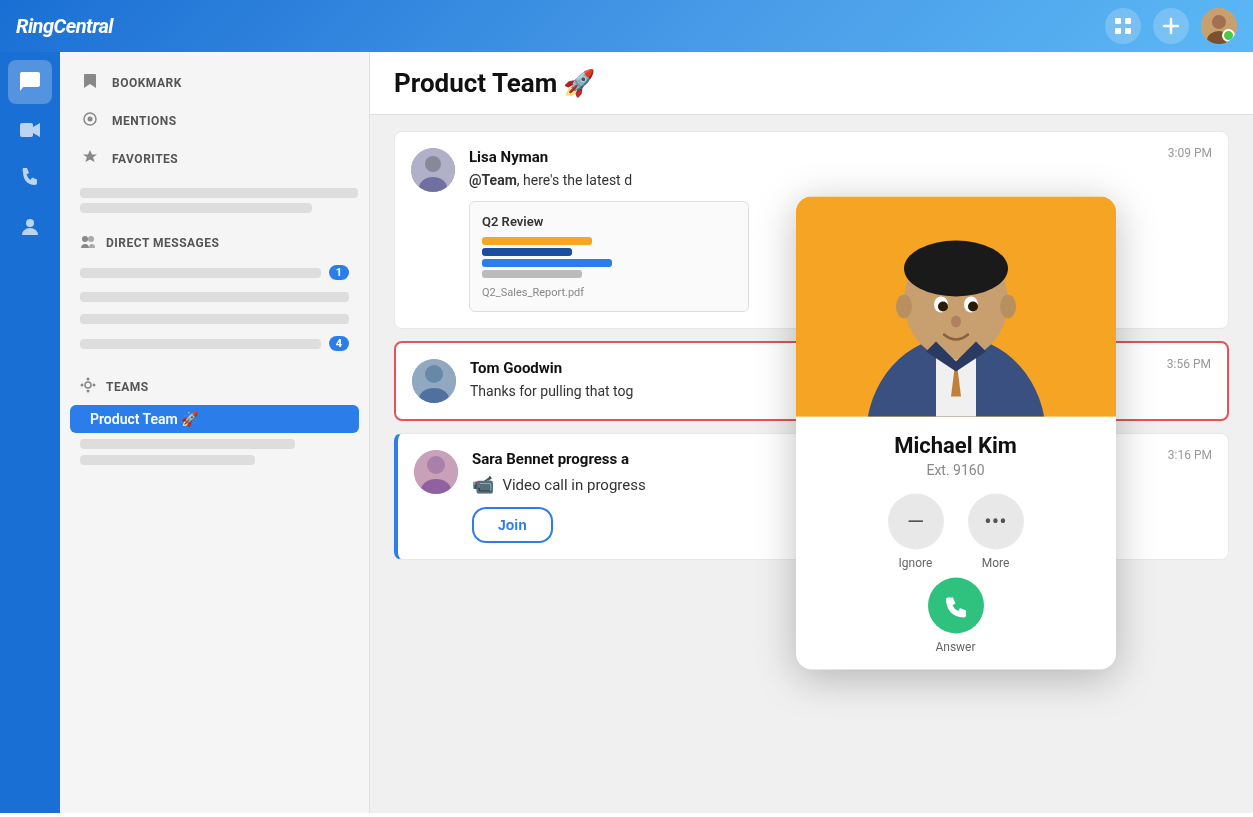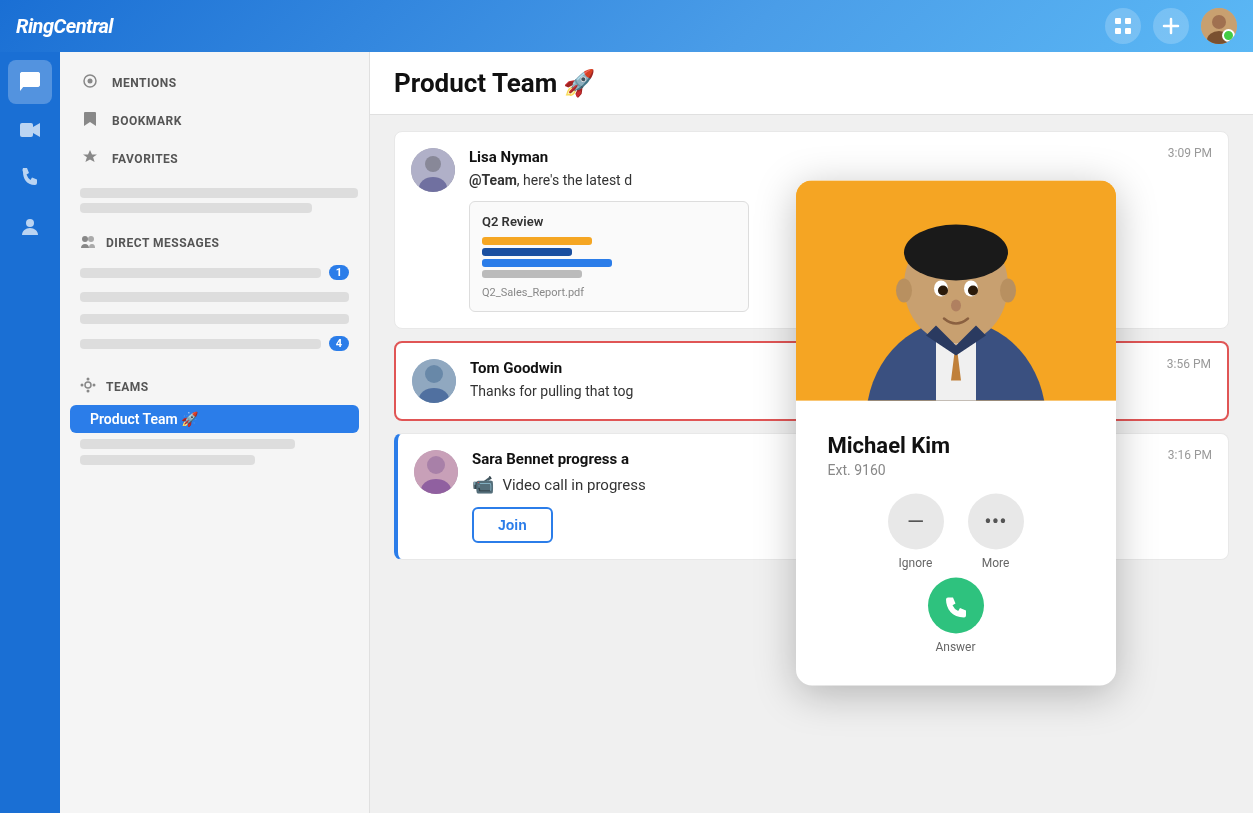--- a/index.html
+++ b/index.html
@@ -272,21 +272,21 @@
       color: #333;
       margin-top: 6px;
     }
     .video-icon { font-size: 18px; }
 
     .join-btn {
       display: inline-block;
       margin-top: 12px;
       padding: 8px 24px;
       border: 2px solid #2b7de9;
-      border-radius: 6px;
+      border-radius: 14px;
       color: #2b7de9;
       font-size: 14px;
       font-weight: 600;
       cursor: pointer;
       background: white;
     }
 
     
     .call-overlay {
       position: absolute;
@@ -304,22 +304,22 @@
       width: 100%;
       height: 220px;
       background: #f5a623;
       display: flex;
       align-items: flex-end;
       justify-content: center;
       overflow: hidden;
     }
 
     .call-info {
-      padding: 32px;
-      text-align: left;
+      padding: 16px;
+      text-align: center;
     }
     .call-name {
       font-size: 22px;
       font-weight: 700;
       color: #111;
       margin-bottom: 4px;
     }
     .call-ext {
       font-size: 14px;
       color: #888;
@@ -444,35 +444,35 @@
         <circle cx="11" cy="8" r="4"></circle>
         <path d="M3 20c0-4 3.6-7 8-7s8 3 8 7"></path>
       </svg>
     </div>
   </div>
 
   <div class="nav-sidebar">
 
     <div class="nav-section-item">
       <span class="nav-section-icon">
+        <svg width="14" height="16" viewBox="0 0 14 16" fill="#888">
+          <path d="M2 1h10a1 1 0 011 1v13l-6-4-6 4V2a1 1 0 011-1z"></path>
+        </svg>
+      </span>
+      <span class="nav-section-label">BOOKMARK</span>
+    </div>
+
+    <div class="nav-section-item">
+      <span class="nav-section-icon">
         <svg width="16" height="16" viewBox="0 0 16 16" fill="#888">
           <circle cx="8" cy="8" r="6" stroke="#888" stroke-width="1.5" fill="none"></circle>
           <circle cx="8" cy="8" r="2.5" fill="#888"></circle>
         </svg>
       </span>
       <span class="nav-section-label">MENTIONS</span>
-    </div>
-
-    <div class="nav-section-item">
-      <span class="nav-section-icon">
-        <svg width="14" height="16" viewBox="0 0 14 16" fill="#888">
-          <path d="M2 1h10a1 1 0 011 1v13l-6-4-6 4V2a1 1 0 011-1z"></path>
-        </svg>
-      </span>
-      <span class="nav-section-label">BOOKMARK</span>
     </div>
 
     <div class="nav-section-item">
       <span class="nav-section-icon">
         <svg width="16" height="16" viewBox="0 0 16 16" fill="#888">
           <path d="M8 1l2 4.5H15l-3.9 2.8 1.5 4.7L8 10.5l-4.6 2.5 1.5-4.7L1 5.5h5z"></path>
         </svg>
       </span>
       <span class="nav-section-label">FAVORITES</span>
     </div>

